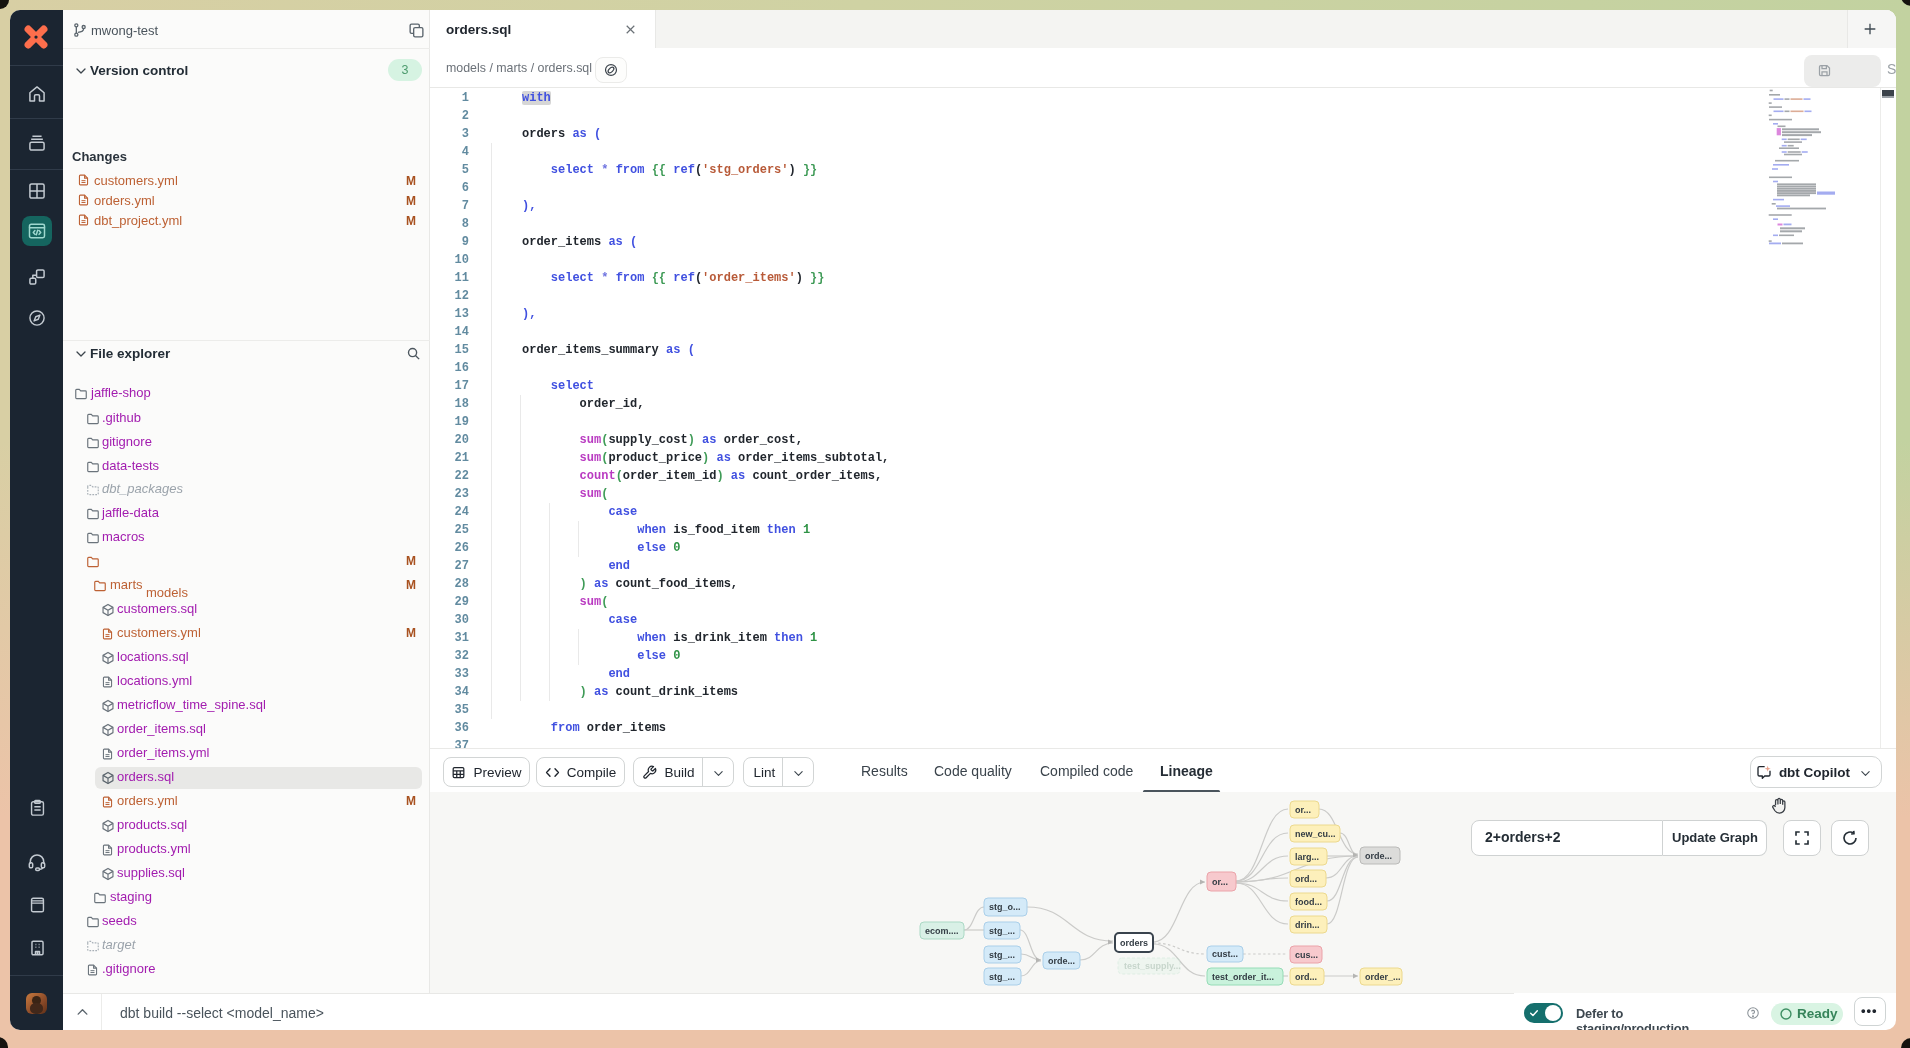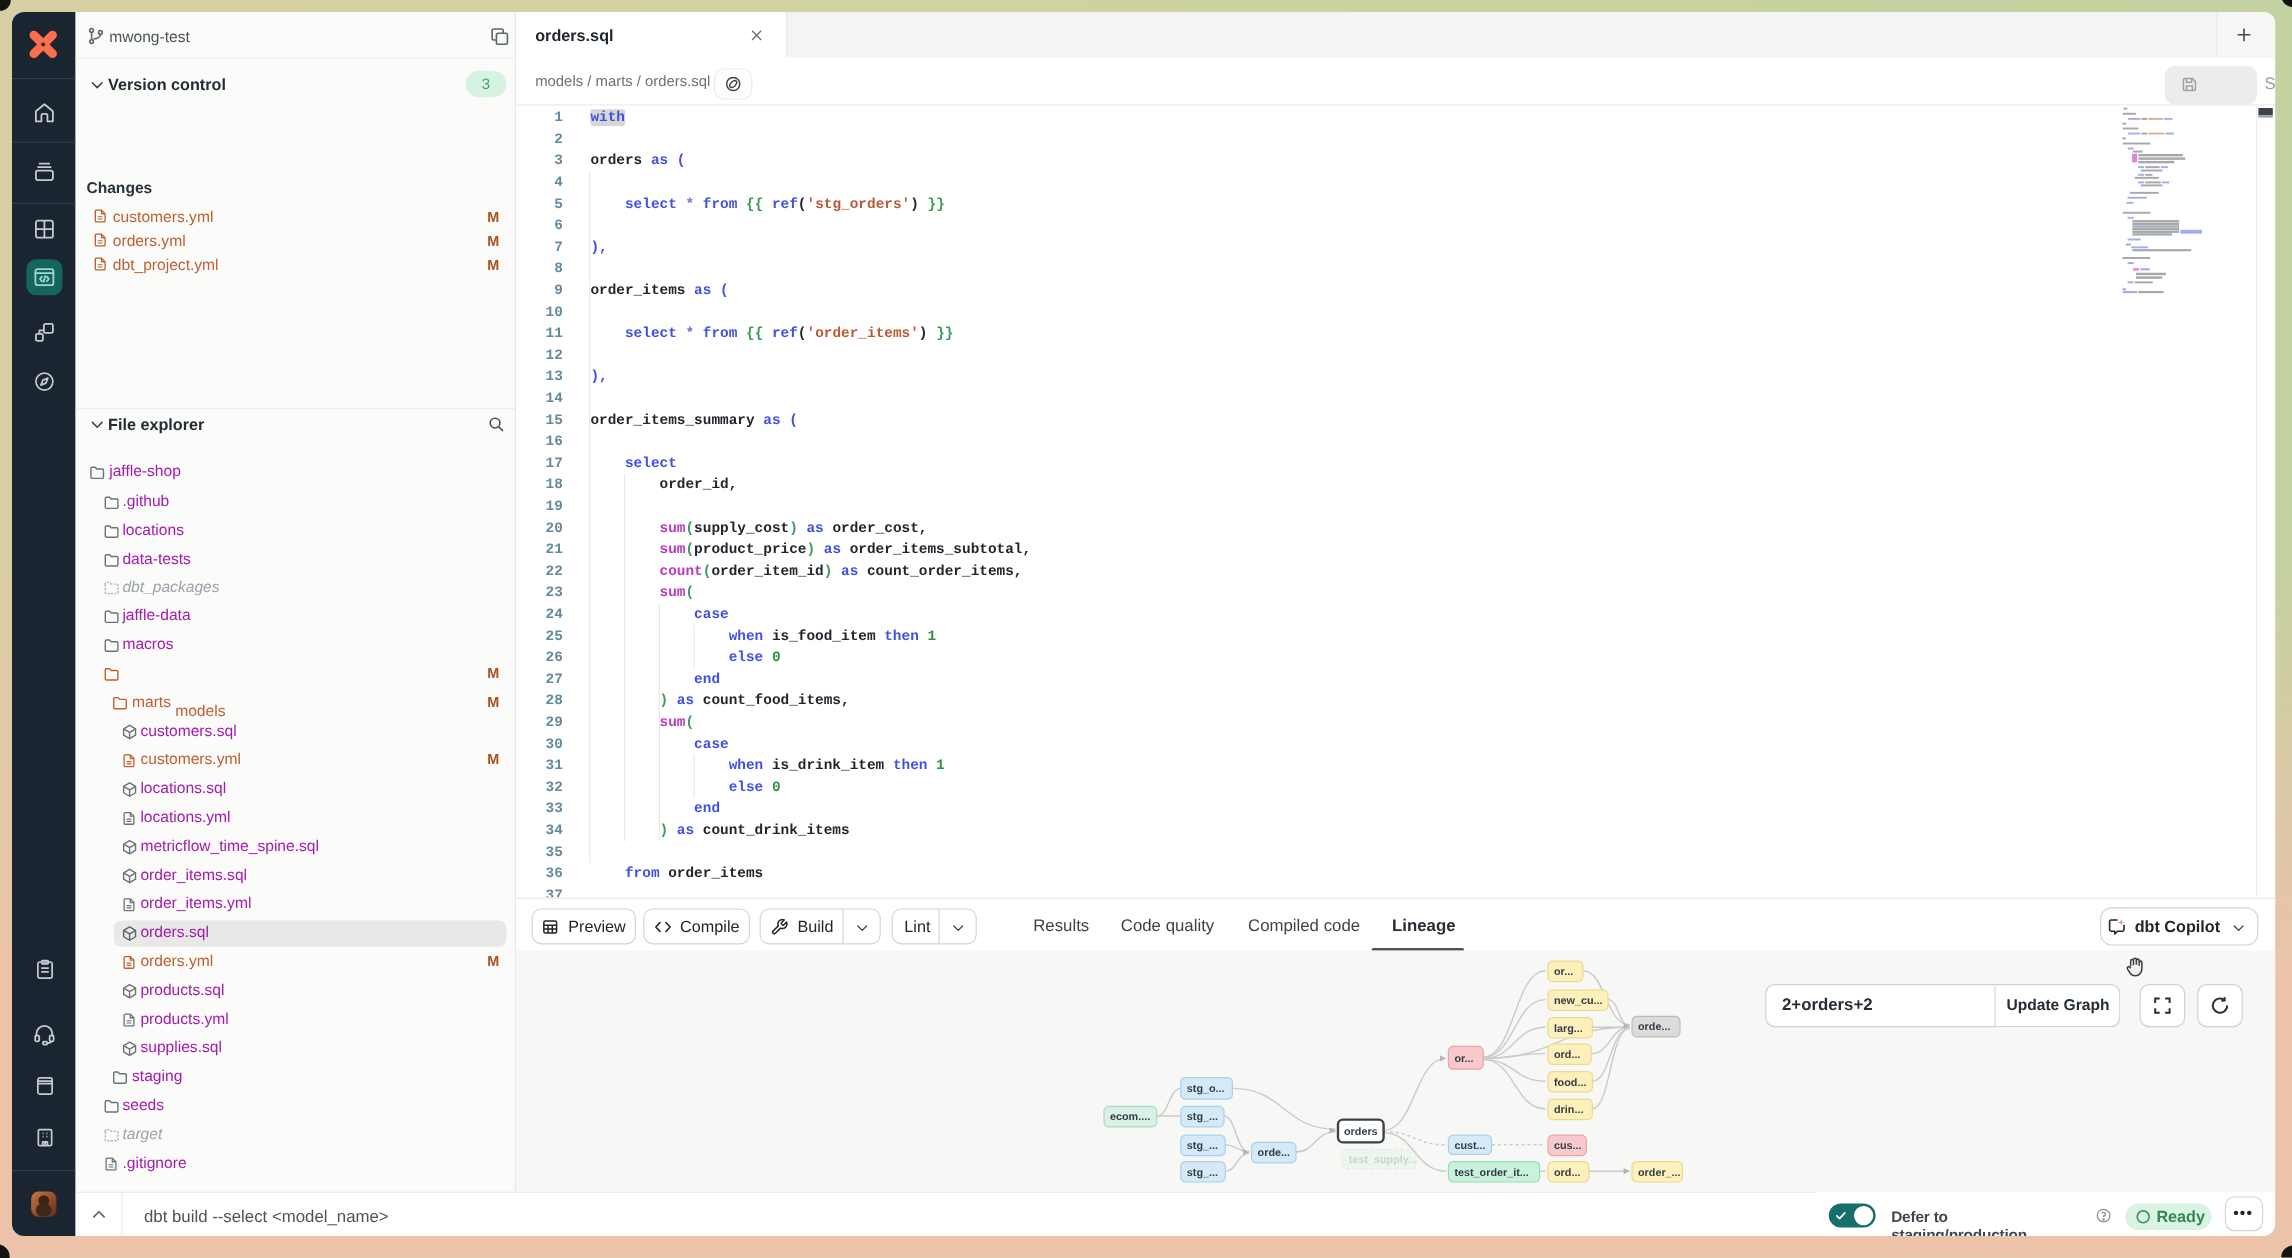--- a/index.html
+++ b/index.html
@@ -31,21 +31,21 @@
 .tab { position:absolute; left:0; top:0; width:226px; height:38px; background:#fff; border-right:1px solid #e8e8e6; }
 .bc { position:absolute; left:0; top:38px; width:1466px; height:40px; background:#fff; border-bottom:1px solid #e8e8e6;text-align:right; }
 
 
 .ed { position:absolute; left:0; top:78px; width:1466px; height:660px; background:#fff; overflow:hidden; }
 .code, .gut { font-family:"Liberation Mono",monospace; font-size:12px; line-height:18px; font-weight:bold; white-space:pre; }
 .gut { position:absolute; right: 0; top:1px; text-align:right; color:#628ba0; }
 .codewrap { position:absolute; left:62px; top:1px; }
 .code .k { color:#4050e0; } .code .f { color:#b93ac1; } .code .s { color:#b85a38; }
 .code .g { color:#3f9b57; } .code .n { color:#2f9346; } .code .st { color:#6f74e0; }
-.code { color:#21262d; }
+.code { color:#21262d;margin-left:30px; }
 .guide { position:absolute; width:1px; background:#e9e9e9; }
 .selw { background:#d6d6d6; border-radius:2px; }
 
 
 .tb { position:absolute; left:0; top:738px; width:1466px; height:44px; background:#fff; border-top:1px solid #e9e9e7; }
 .btn { position:absolute; height:30px; background:#fff; border:1px solid #d2d5d5; border-radius:8px; color:#20262e; font-size:13.5px; display:flex; align-items:center; justify-content:center; gap:7px; }
 .tabt { position:absolute; top:0; height:44px; display:flex; align-items:center; font-size:14px; color:#3a434b; }
 
 
 .lin { position:absolute; left:0; top:782px; width:1466px; height:201px; background:#f7f7f5; }
@@ -199,21 +199,21 @@
         <path d="M3 7 V5.5 A1.5 1.5 0 0 1 4.5 4 H9 L11.5 6.5 H19.5 A1.5 1.5 0 0 1 21 8 V18.5 A1.5 1.5 0 0 1 19.5 20 H4.5 A1.5 1.5 0 0 1 3 18.5 Z"></path>
       </svg>
     <div class="row" style="left:28px;top:375px;">jaffle-shop</div>
     <svg style="position:absolute;left:23px;top:402px;" width="14" height="14" viewBox="0 0 24 24" fill="none" stroke="#6a737b" stroke-width="2">
         <path d="M3 7 V5.5 A1.5 1.5 0 0 1 4.5 4 H9 L11.5 6.5 H19.5 A1.5 1.5 0 0 1 21 8 V18.5 A1.5 1.5 0 0 1 19.5 20 H4.5 A1.5 1.5 0 0 1 3 18.5 Z"></path>
       </svg>
     <div class="row" style="left:39px;top:400px;">.github</div>
     <svg style="position:absolute;left:23px;top:426px;" width="14" height="14" viewBox="0 0 24 24" fill="none" stroke="#6a737b" stroke-width="2">
         <path d="M3 7 V5.5 A1.5 1.5 0 0 1 4.5 4 H9 L11.5 6.5 H19.5 A1.5 1.5 0 0 1 21 8 V18.5 A1.5 1.5 0 0 1 19.5 20 H4.5 A1.5 1.5 0 0 1 3 18.5 Z"></path>
       </svg>
-    <div class="row" style="left:39px;top:424px;">locations</div>
+    <div class="row" style="left:39px;top:424px;">gitignore</div>
     <svg style="position:absolute;left:23px;top:450px;" width="14" height="14" viewBox="0 0 24 24" fill="none" stroke="#6a737b" stroke-width="2">
         <path d="M3 7 V5.5 A1.5 1.5 0 0 1 4.5 4 H9 L11.5 6.5 H19.5 A1.5 1.5 0 0 1 21 8 V18.5 A1.5 1.5 0 0 1 19.5 20 H4.5 A1.5 1.5 0 0 1 3 18.5 Z"></path>
       </svg>
     <div class="row" style="left:39px;top:448px;">data-tests</div>
     <svg style="position:absolute;left:23px;top:473px;" width="14" height="14" viewBox="0 0 24 24" fill="none" stroke="#a8b0b7" stroke-width="2" stroke-dasharray="3 2">
         <path d="M3 7 V5.5 A1.5 1.5 0 0 1 4.5 4 H9 L11.5 6.5 H19.5 A1.5 1.5 0 0 1 21 8 V18.5 A1.5 1.5 0 0 1 19.5 20 H4.5 A1.5 1.5 0 0 1 3 18.5 Z"></path>
       </svg>
     <div class="row gray-it" style="left:39px;top:471px;">dbt_packages</div>
     <svg style="position:absolute;left:23px;top:497px;" width="14" height="14" viewBox="0 0 24 24" fill="none" stroke="#6a737b" stroke-width="2">
         <path d="M3 7 V5.5 A1.5 1.5 0 0 1 4.5 4 H9 L11.5 6.5 H19.5 A1.5 1.5 0 0 1 21 8 V18.5 A1.5 1.5 0 0 1 19.5 20 H4.5 A1.5 1.5 0 0 1 3 18.5 Z"></path>

